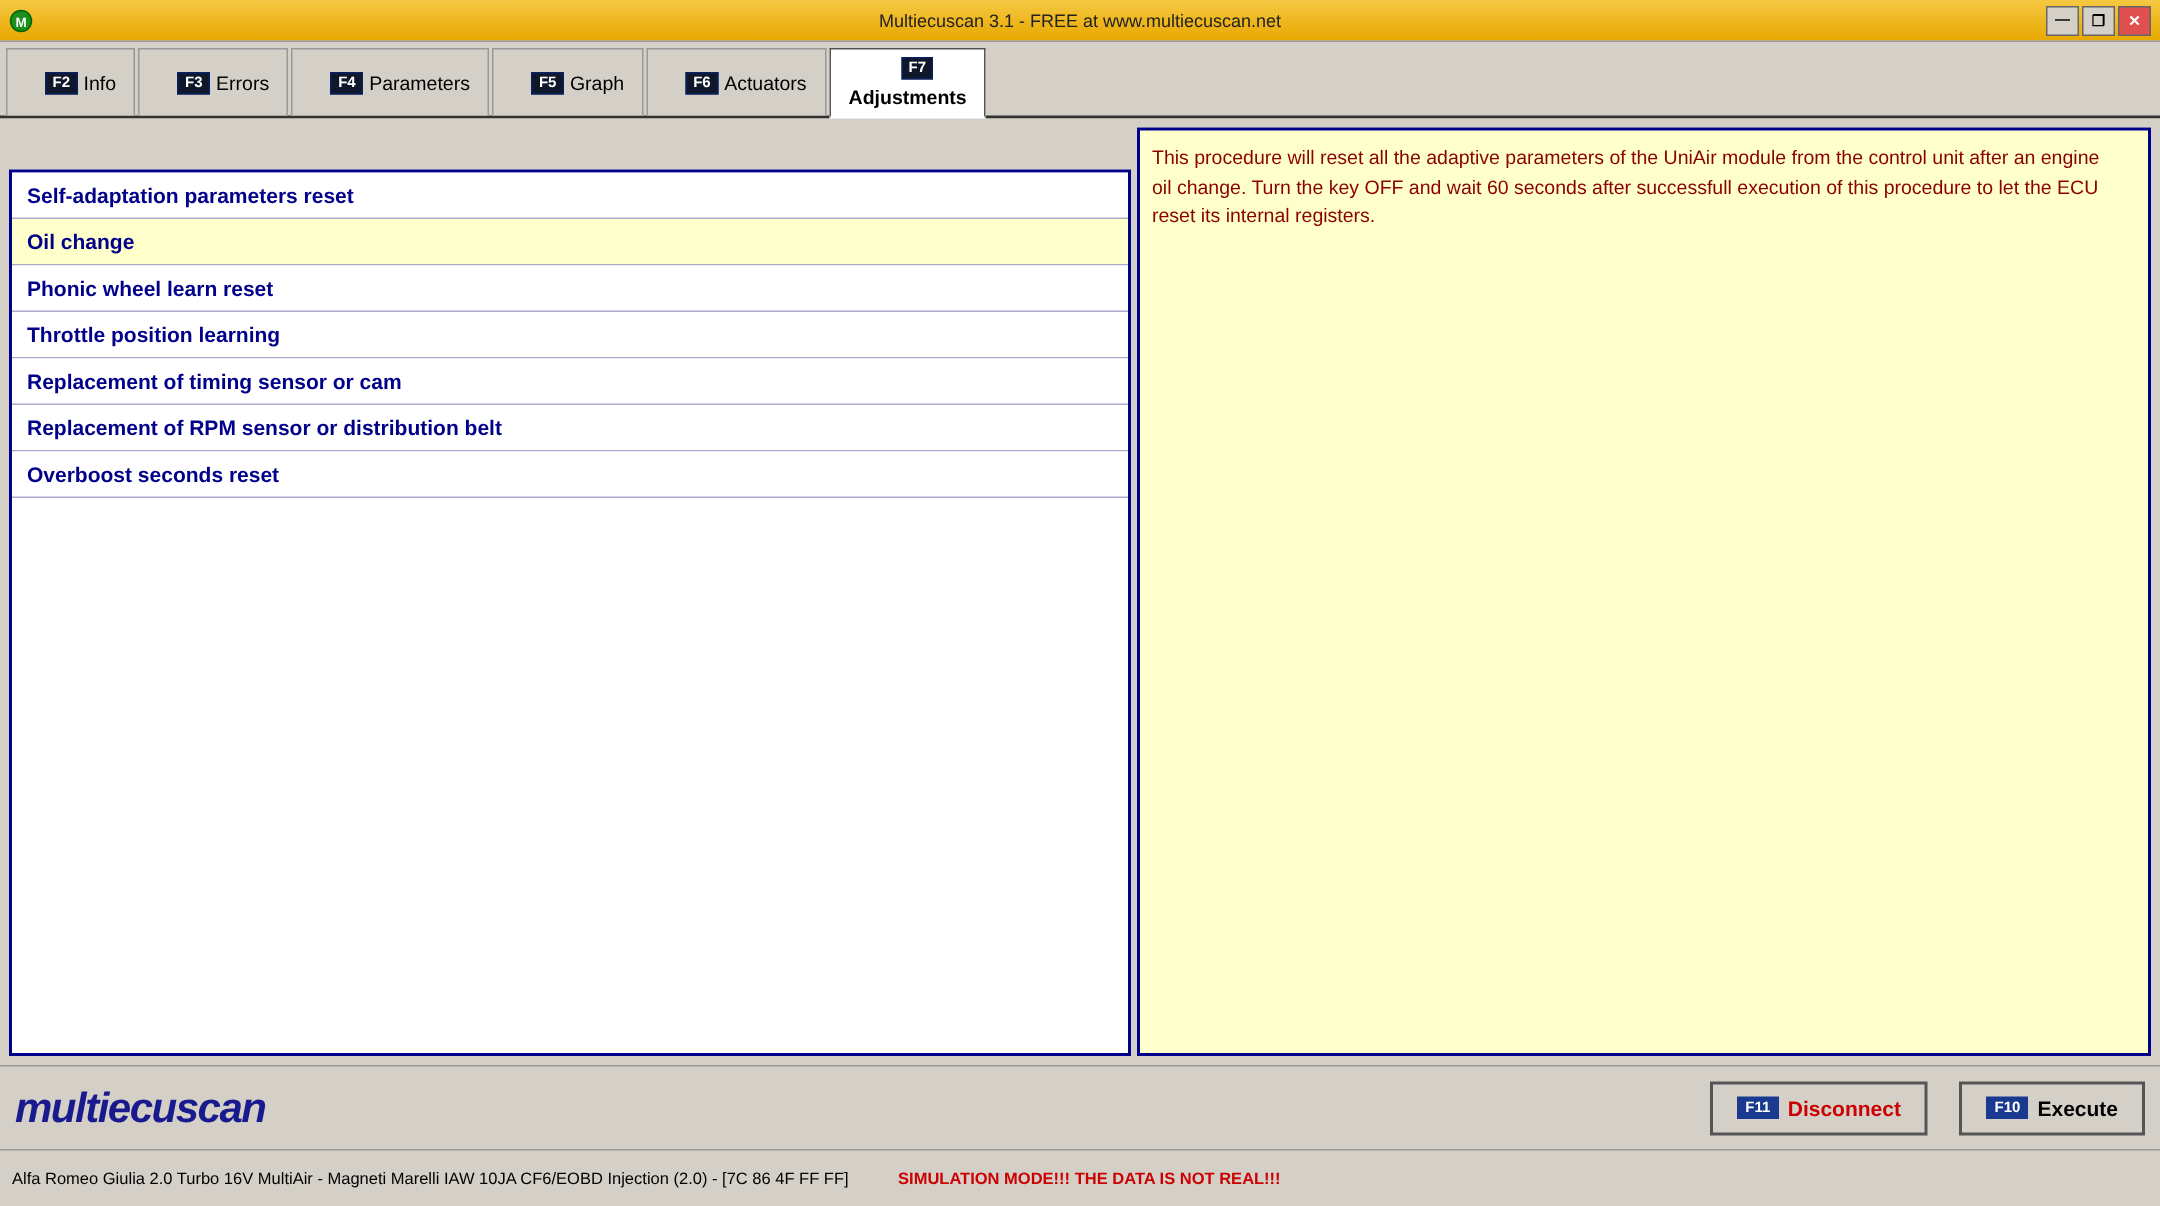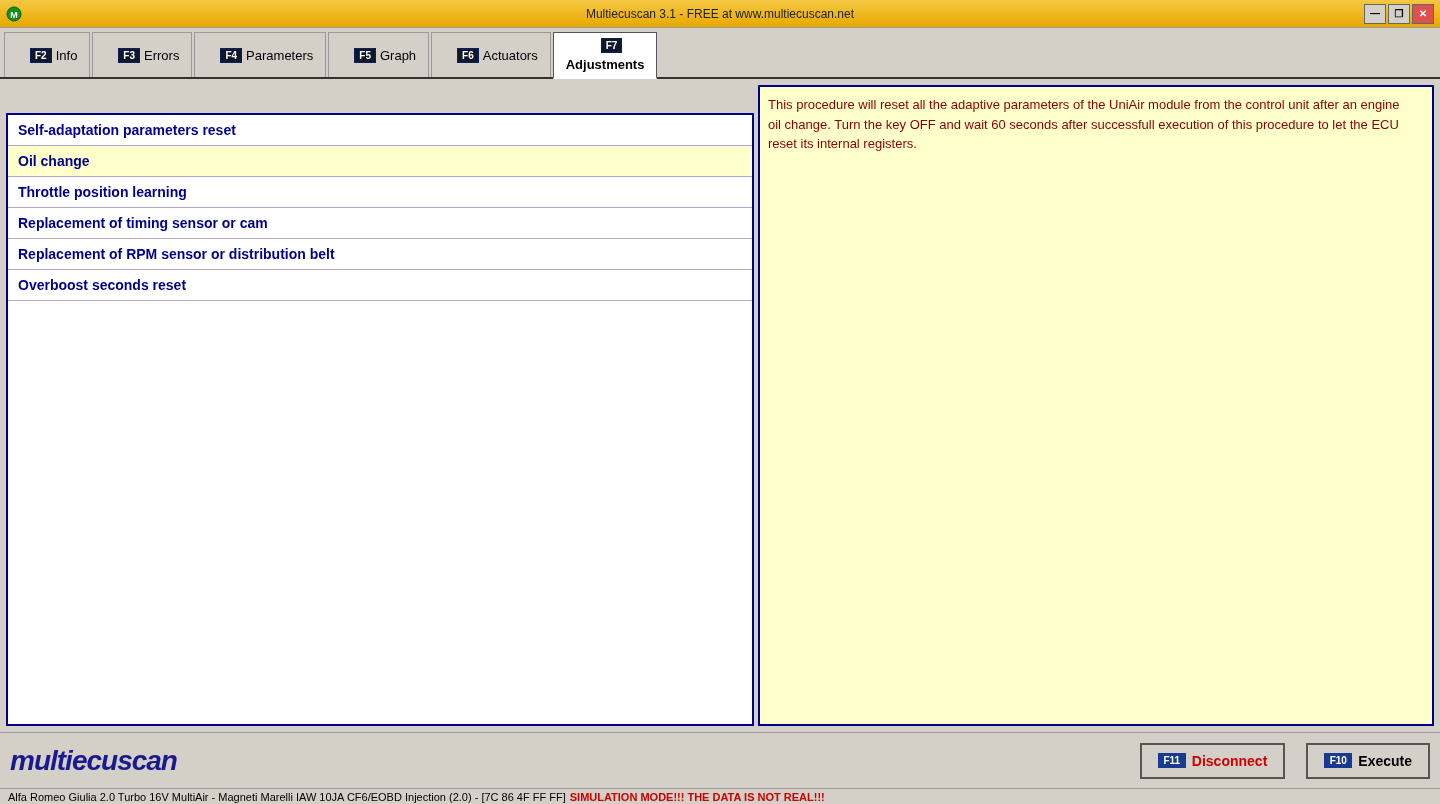--- a/index.html
+++ b/index.html
@@ -202,29 +202,29 @@
       font-size: 14px;
     }
     .execute-label {
       color: #000000;
       font-weight: bold;
       font-size: 14px;
     }
 
     
     .status-bar {
-      height: 16px;
+      height: 38px;
       background: #d4d0c8;
       border-top: 1px solid #999;
       display: flex;
       align-items: center;
       padding: 0 8px;
       font-size: 11px;
       color: #000;
-      gap: 4px;
+      gap: 33px;
     }
     .status-simulation {
       color: #cc0000;
       font-weight: bold;
     }
 
     
     .right-panel::-webkit-scrollbar {
       width: 16px;
     }
@@ -282,20 +282,21 @@
       <span>Adjustments</span>
     </div>
   </div>
 
 <div class="main-content">
   <div class="content-area">
 
     <div class="left-panel">
     <div class="list-item">Self-adaptation parameters reset</div>
         <div class="list-item selected">Oil change</div>
+        <div class="list-item">Phonic wheel learn reset</div>
         <div class="list-item">Throttle position learning</div>
         <div class="list-item">Replacement of timing sensor or cam</div>
         <div class="list-item">Replacement of RPM sensor or distribution belt</div>
         <div class="list-item">Overboost seconds reset</div>
       </div>
 
     <div class="right-panel">
       <div class="description-text">This procedure will reset all the adaptive parameters of the UniAir module from the control unit after an engine oil change. Turn the key OFF and wait 60 seconds after successfull execution of this procedure to let the ECU reset its internal registers.</div>
     </div>
   </div>

